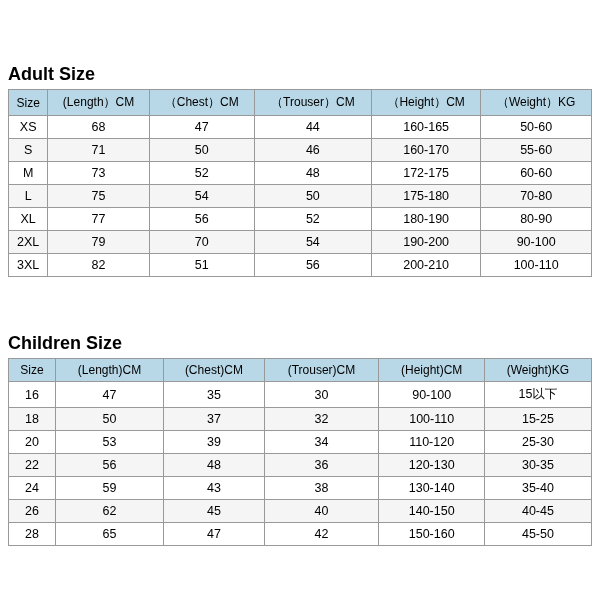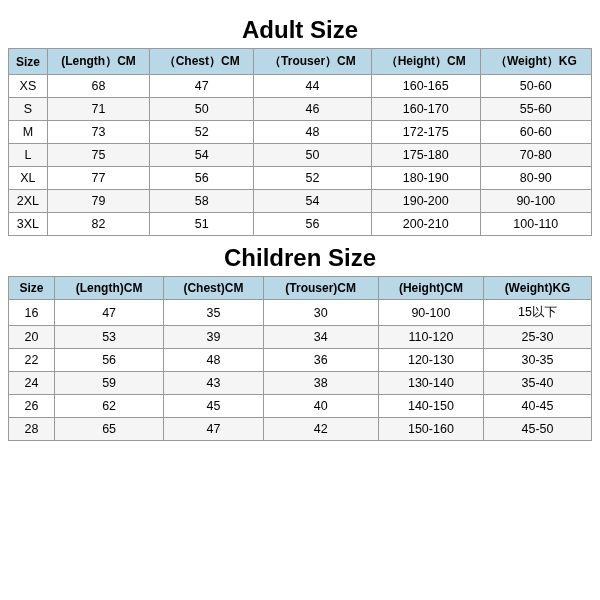--- a/index.html
+++ b/index.html
@@ -9,46 +9,47 @@
       background: #fff;
       font-family: Arial, sans-serif;
       font-size: 13px;
       display: flex;
       flex-direction: column;
       align-items: center;
       padding: 10px 8px;
     }
 
     .section-title {
-      font-size: 24px;
+      font-size: 18px;
       font-weight: bold;
-      text-align: center;
+      text-align: left;
       padding: 6px 0 4px;
       width: 100%;
+      margin-top: 48px;
     }
 
     table {
       width: 100%;
       border-collapse: collapse;
       margin-bottom: 2px;
     }
 
     table th, table td {
       border: 1px solid #999;
       text-align: center;
       padding: 4px 3px;
       font-size: 12.5px;
     }
 
     table thead tr {
       background-color: #b8d8e8;
     }
 
     table thead th {
-      font-weight: bold;
+      font-weight: normal;
       font-size: 12px;
       margin-left: 27px;
     }
 
     table tbody tr td:first-child {
       font-weight: normal;
     }
 
     table tbody tr:nth-child(even) {
       background-color: #f5f5f5;
@@ -110,21 +111,21 @@
         <td>XL</td>
         <td>77</td>
         <td>56</td>
         <td>52</td>
         <td>180-190</td>
         <td>80-90</td>
       </tr>
       <tr>
         <td>2XL</td>
         <td>79</td>
-        <td>58</td>
+        <td>70</td>
         <td>54</td>
         <td>190-200</td>
         <td>90-100</td>
       </tr>
       <tr>
         <td>3XL</td>
         <td>82</td>
         <td>51</td>
         <td>56</td>
         <td>200-210</td>
@@ -149,20 +150,28 @@
   <tbody id="children-body">
       <tr>
         <td>16</td>
         <td>47</td>
         <td>35</td>
         <td>30</td>
         <td>90-100</td>
         <td>15以下</td>
       </tr>
       <tr>
+        <td>18</td>
+        <td>50</td>
+        <td>37</td>
+        <td>32</td>
+        <td>100-110</td>
+        <td>15-25</td>
+      </tr>
+      <tr>
         <td>20</td>
         <td>53</td>
         <td>39</td>
         <td>34</td>
         <td>110-120</td>
         <td>25-30</td>
       </tr>
       <tr>
         <td>22</td>
         <td>56</td>

